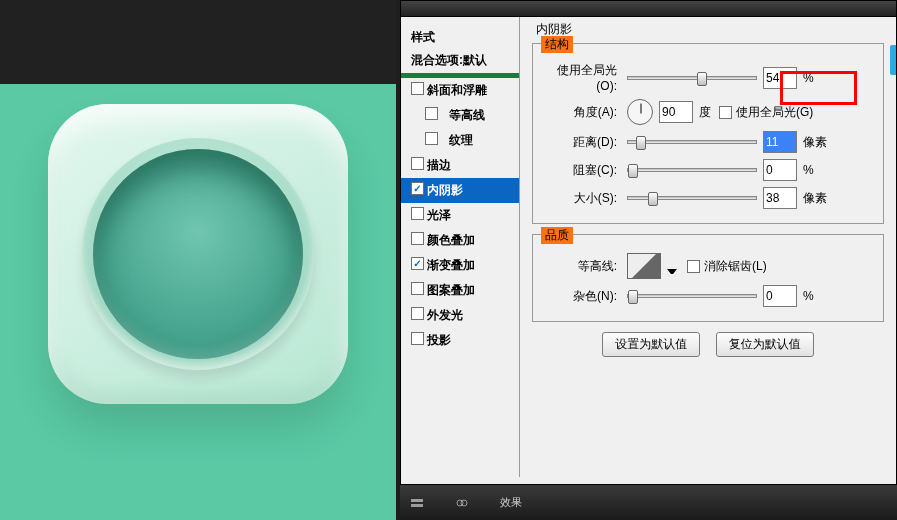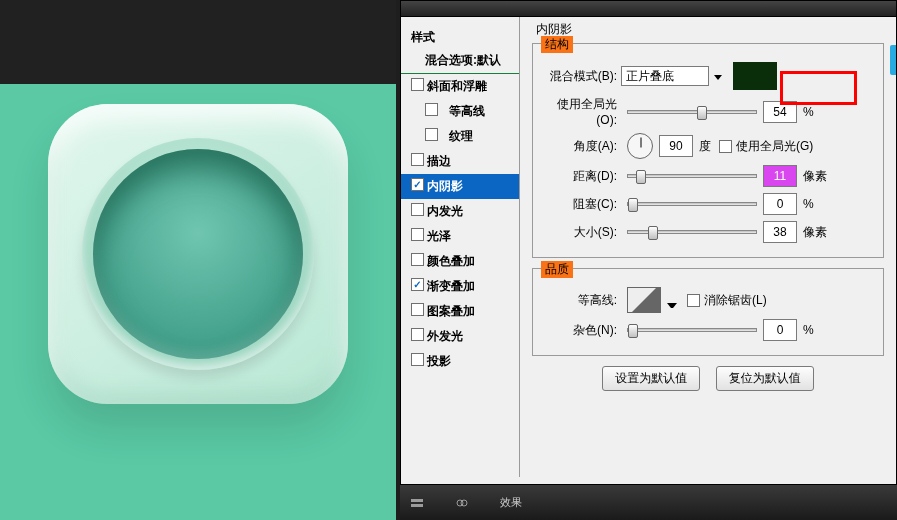--- a/index.html
+++ b/index.html
@@ -9,43 +9,43 @@
   .icon-preview { position: absolute; left: 48px; top: 104px; width: 300px; height: 300px; border-radius: 60px; background: linear-gradient(145deg, #e2f7ee, #b8e7d4); box-shadow: 0 25px 40px rgba(0,0,0,0.12), inset 0 15px 25px rgba(255,255,255,0.8), inset 0 -10px 20px rgba(80,160,130,0.2); display:flex; align-items:center; justify-content:center;}
   .icon-inner-rim { position:absolute; width:232px; height:232px; border-radius:50%; background: radial-gradient(circle at 50% 35%, #d0f0e4, #86cbb2); box-shadow: inset 0 -6px 10px rgba(255,255,255,0.6), 0 8px 12px rgba(0,0,0,0.1);}
   .icon-inner { position:absolute; width: 210px; height: 210px; border-radius: 50%; background: radial-gradient(circle at 50% 40%, #6fc5b0, #3b9a84 80%); box-shadow: inset 0 18px 30px rgba(0,60,40,0.5), inset 0 -6px 12px rgba(255,255,255,0.2);}
   
   .dialog { position:absolute; left:400px; top:0; width:497px; height:485px; background:#f0f0f0; border:1px solid #000; }
   .dialog-titlebar { height:16px; background:linear-gradient(#444,#222); width:100%; border-bottom:1px solid #000;}
   .dialog-body { display:flex; height:460px;}
   .styles-panel { width:119px; border-right:1px solid #9a9a9a; padding-top:8px;font-weight:bold;}
   .styles-header { padding:4px 10px 2px 10px; }
   .style-item { padding:4px 6px 4px 26px; position:relative; cursor:default; }
-  .style-item.blend { padding-left:24px; border-bottom:1px solid #15803d;}
+  .style-item.blend { padding-left:10px; border-bottom:5px solid #15803d;}
   .style-item.selected { background:#0a66c2; color:#fff;}
   .style-item.sub { padding-left:48px;}
   .style-item .cb { position:absolute; left:10px; top:4px; width:13px; height:13px; border:1px solid #707070; background:#fff; display:inline-flex; align-items:center; justify-content:center;}
   .style-item.sub .cb { left:24px;}
   .style-item .cb.checked::after{ content:"✓"; font-size:10px; color:#0a66c2; line-height:10px;}
   .style-item.selected .cb.checked::after{ color:#0a66c2; background:#fff;}
   
   .settings-panel { flex:1; padding:12px; position:relative;}
   .group { border:1px solid #9a9a9a; border-radius:0; padding:12px 8px 8px 8px; margin-bottom:10px; position:relative;}
   .group-title { position:absolute; top:-8px; left:8px; background:#f97316; padding:0 4px;}
   .main-title { position:absolute; top:4px; left:12px; background:#f0f0f0; padding:0 4px;}
   .row { display:flex; align-items:center; margin:6px 0; }
   .row-label { width:80px; text-align:right; padding-right:4px; }
   .select-box { border:1px solid #7a7a7a; background:#fff; height:20px; width:88px; display:flex; align-items:center; padding:0 4px; position:relative;}
   .select-arrow { position:absolute; right:-18px; top:0; width:16px; height:20px; display:flex; align-items:center; justify-content:center; }
   .select-arrow::after{content:""; border-left:4px solid transparent; border-right:4px solid transparent; border-top:5px solid #000;}
   .color-swatch { width:44px; height:28px; background:#0a2e0a; margin-left:24px;}
   .highlight-box { position:absolute; border:3px solid #ff0000; width:77px; height:34px; left:247px; top:27px; pointer-events:none;}
   .slider-track { position:relative; width:130px; height:4px; background:linear-gradient(#bbb,#eee); border:1px solid #888; margin:0 6px;}
   .slider-thumb { position:absolute; top:-5px; width:10px; height:14px; background:linear-gradient(#fefefe,#c0c0c0); border:1px solid #666; border-radius:2px;}
-  .num-input{ width:34px; height:22px; border:1px solid #7a7a7a; background:#fff; text-align:center; padding:1px 2px;}
-  .num-input.hl{ background:#d946ef; color:#fff;}
+  .num-input{ width:34px; height:22px; border:1px solid #7a7a7a; background:#fff; text-align:left; padding:1px 2px;}
+  .num-input.hl{ background:#3b82f6; color:#fff;}
   .unit{ margin-left:6px;}
   .angle-dial{ width:26px; height:26px; border:1px solid #666; border-radius:50%; background:#f6f6f6; position:relative; margin:0 6px;}
   .angle-dial::after{content:""; position:absolute; width:10px; height:1px; background:#000; left:13px; top:13px; transform-origin:left center; transform:rotate(-90deg);}
   .chkbox{ width:13px; height:13px; border:1px solid #707070; background:#fff; display:inline-block; margin-right:4px; vertical-align:middle;}
   .contour-sw { width:34px; height:26px; border:1px solid #666; background:linear-gradient(135deg,#eee 0 49%, #666 51% 100%); margin:0 6px; position:relative;}
   .contour-arrow{ width:10px; display:inline-block;}
   .contour-arrow::after{content:""; display:block; margin-top:10px; border-left:4px solid transparent; border-right:4px solid transparent; border-top:5px solid #000;}
   .btn { border:1px solid #7a7a7a; background:linear-gradient(#fdfdfd,#e2e2e2); padding:3px 12px; border-radius:3px; margin:0 6px;}
   .buttons-row { text-align:center; margin-top:6px;}
   .right-edge { position:absolute; right:0; top:28px; width:6px; height:30px; background:#29abe2; border-radius:2px 0 0 2px;}
@@ -74,45 +74,36 @@
       <div class="styles-header">样式</div>
       <div class="style-item blend">
         <span>混合选项:默认</span>
       </div>
       <div id="style-list">
           <div class="style-item"><span class="cb"></span><span>斜面和浮雕</span></div>
           <div class="style-item sub"><span class="cb"></span><span>等高线</span></div>
           <div class="style-item sub"><span class="cb"></span><span>纹理</span></div>
           <div class="style-item"><span class="cb"></span><span>描边</span></div>
           <div class="style-item selected"><span class="cb checked"></span><span>内阴影</span></div>
-          <div class="style-item"><span class="cb"></span><span>内发光</span></div>
           <div class="style-item"><span class="cb"></span><span>光泽</span></div>
           <div class="style-item"><span class="cb"></span><span>颜色叠加</span></div>
           <div class="style-item"><span class="cb checked"></span><span>渐变叠加</span></div>
           <div class="style-item"><span class="cb"></span><span>图案叠加</span></div>
           <div class="style-item"><span class="cb"></span><span>外发光</span></div>
           <div class="style-item"><span class="cb"></span><span>投影</span></div>
         </div>
     </div>
 
     <div class="settings-panel">
       <div class="main-title">内阴影</div>
       <div class="right-edge"></div>
 
       <div class="group" style="margin-top:14px;">
         <div class="group-title">结构</div>
 
-        <div class="row">
-          <div class="row-label">混合模式(B):</div>
-          <div class="select-box">
-            <span>正片叠底</span>
-            <span class="select-arrow"></span>
-          </div>
-          <div class="color-swatch"></div>
-        </div>
         <div class="highlight-box"></div>
 
         <div class="row">
           <div class="row-label">使用全局光(O):</div>
           <div class="slider-track">
               <div class="slider-thumb" style="left:54%;"></div>
             </div>
           <input class="num-input" value="54" style="">
           <span class="unit">%</span>
         </div>

